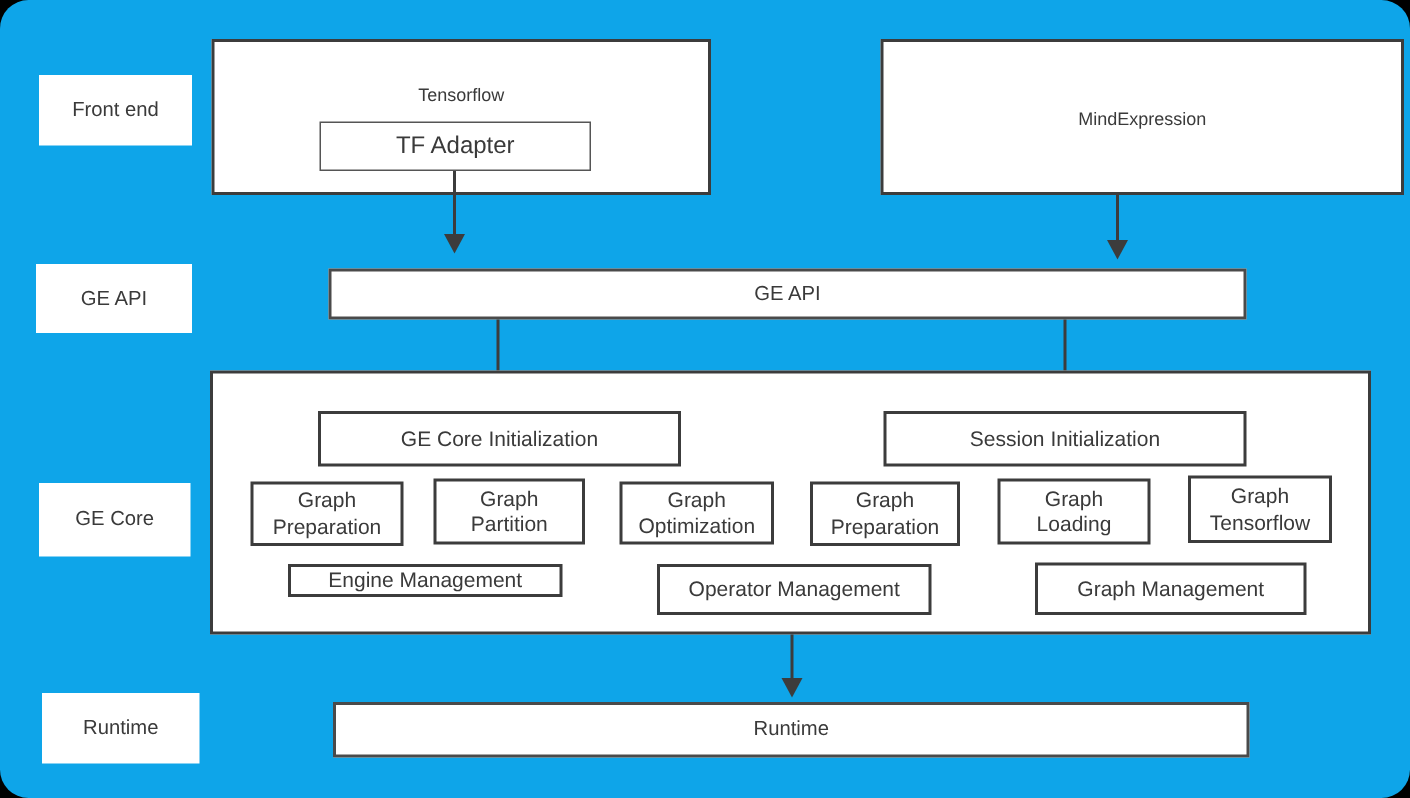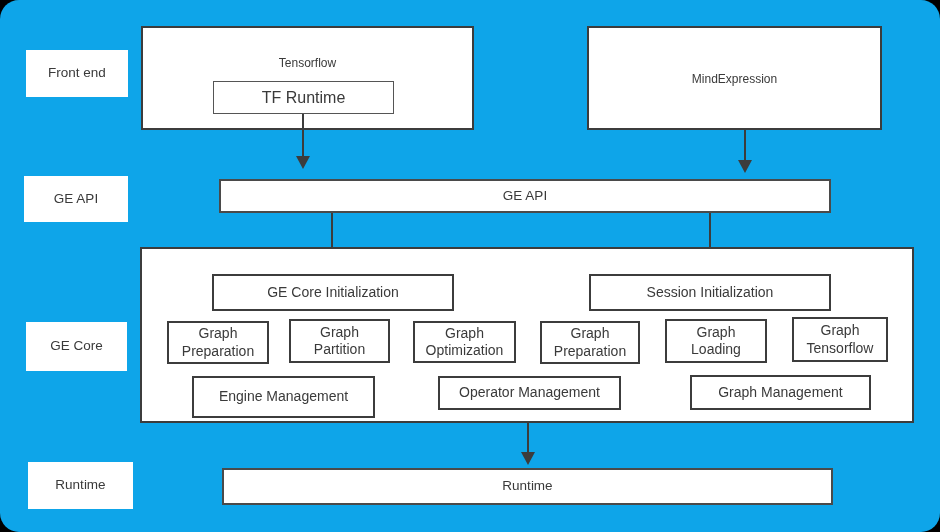--- a/index.html
+++ b/index.html
@@ -100,24 +100,24 @@
   </div>
 
   <div class="box label-plate" style="left:28px; top:462px; width:105px; height:47px;">
     <span>Runtime</span>
   </div>
 
   <div class="box panel" style="left:141px; top:26px; width:333px; height:104px;">
     <div class="panel-title">Tensorflow</div>
   </div>
   <div class="box mod-thin" style="left:213px; top:81px; width:181px; height:33px;">
-    <span>TF Runtime</span>
+    <span>TF Adapter</span>
   </div>
 
-  <div class="box panel" style="left:587px; top:26px; width:295px; height:104px;">
+  <div class="box panel" style="left:587px; top:26px; width:349px; height:104px;">
     <div class="panel-title tall">MindExpression</div>
   </div>
 
   <div class="arrow-line" style="left:302px; top:114px; height:45px;"></div>
   <div class="arrow-head" style="left:296px; top:156px;"></div>
 
   <div class="arrow-line" style="left:744px; top:130px; height:33px;"></div>
   <div class="arrow-head" style="left:738px; top:160px;"></div>
 
   <div class="box bar" style="left:219px; top:179px; width:612px; height:34px;">
@@ -162,21 +162,21 @@
   <div class="box mod" style="left:665px; top:319px; width:102px; height:44px; flex-direction:column;">
     <span>Graph</span>
     <span>Loading</span>
   </div>
 
   <div class="box mod" style="left:792px; top:317px; width:96px; height:45px; flex-direction:column;">
     <span>Graph</span>
     <span>Tensorflow</span>
   </div>
 
-  <div class="box mod" style="left:192px; top:376px; width:183px; height:42px;">
+  <div class="box mod" style="left:192px; top:376px; width:183px; height:22px;">
     <span>Engine Management</span>
   </div>
 
   <div class="box mod" style="left:438px; top:376px; width:183px; height:34px;">
     <span>Operator Management</span>
   </div>
 
   <div class="box mod" style="left:690px; top:375px; width:181px; height:35px;">
     <span>Graph Management</span>
   </div>

